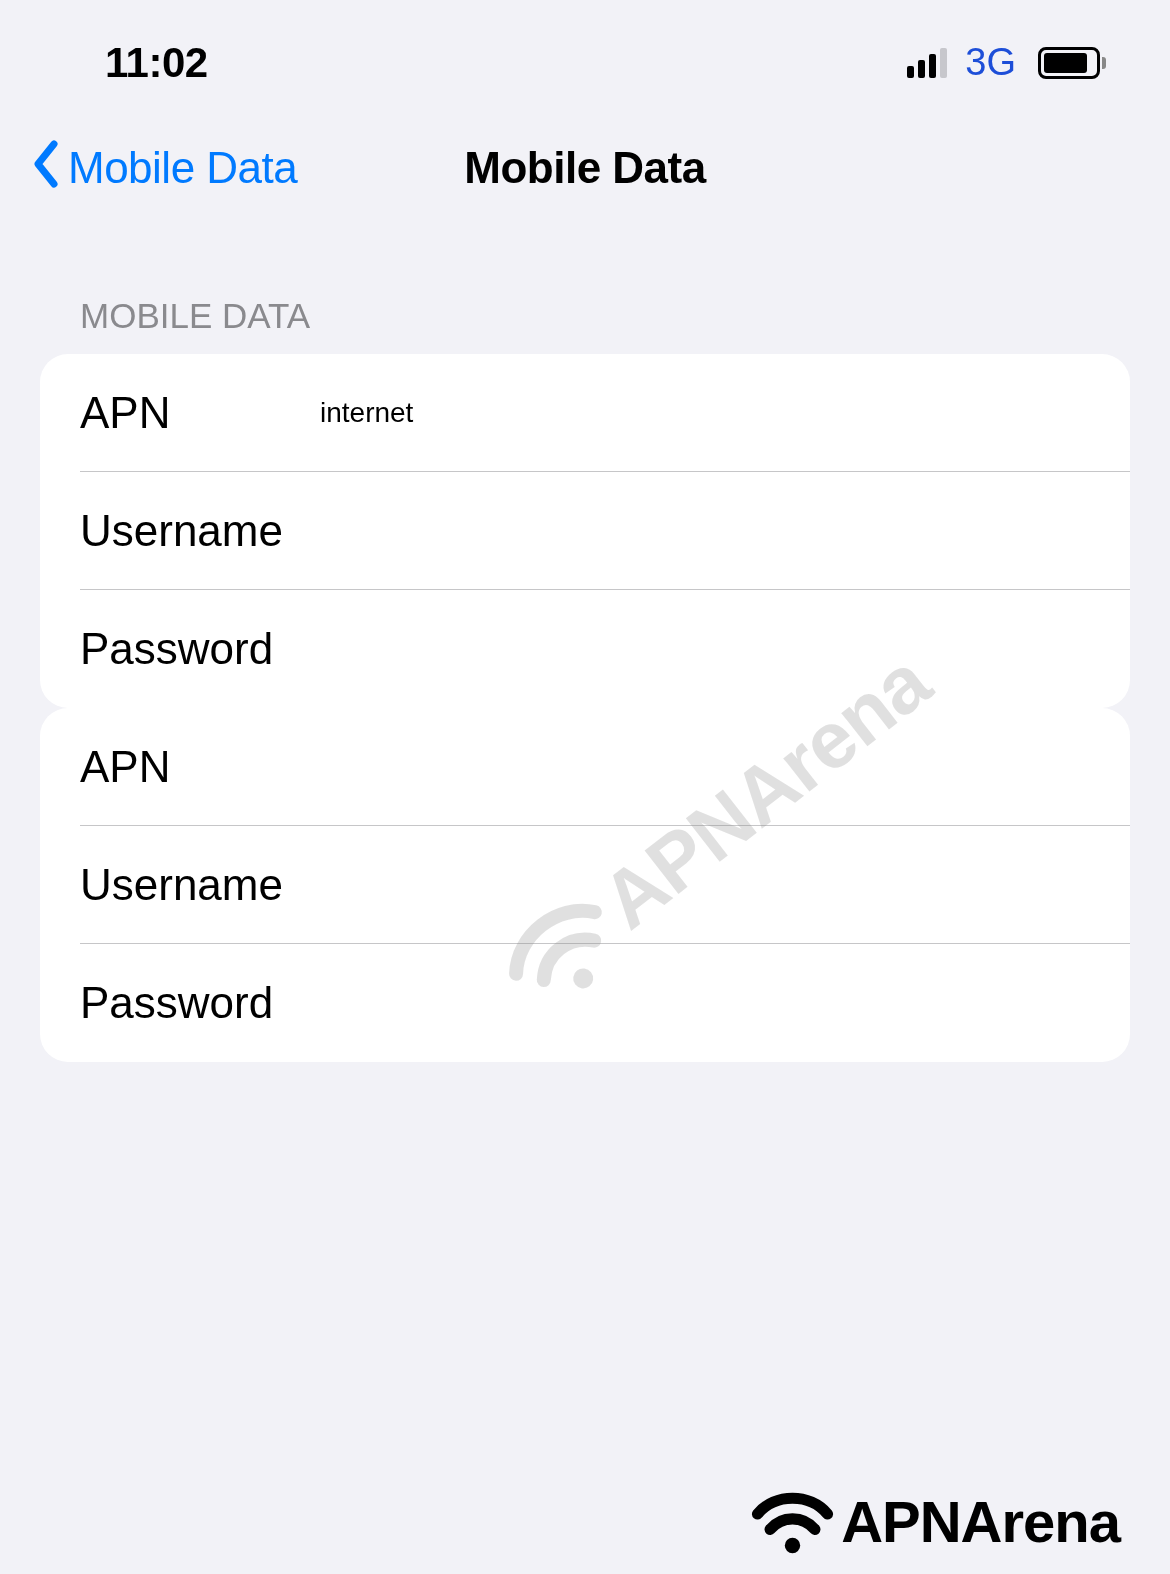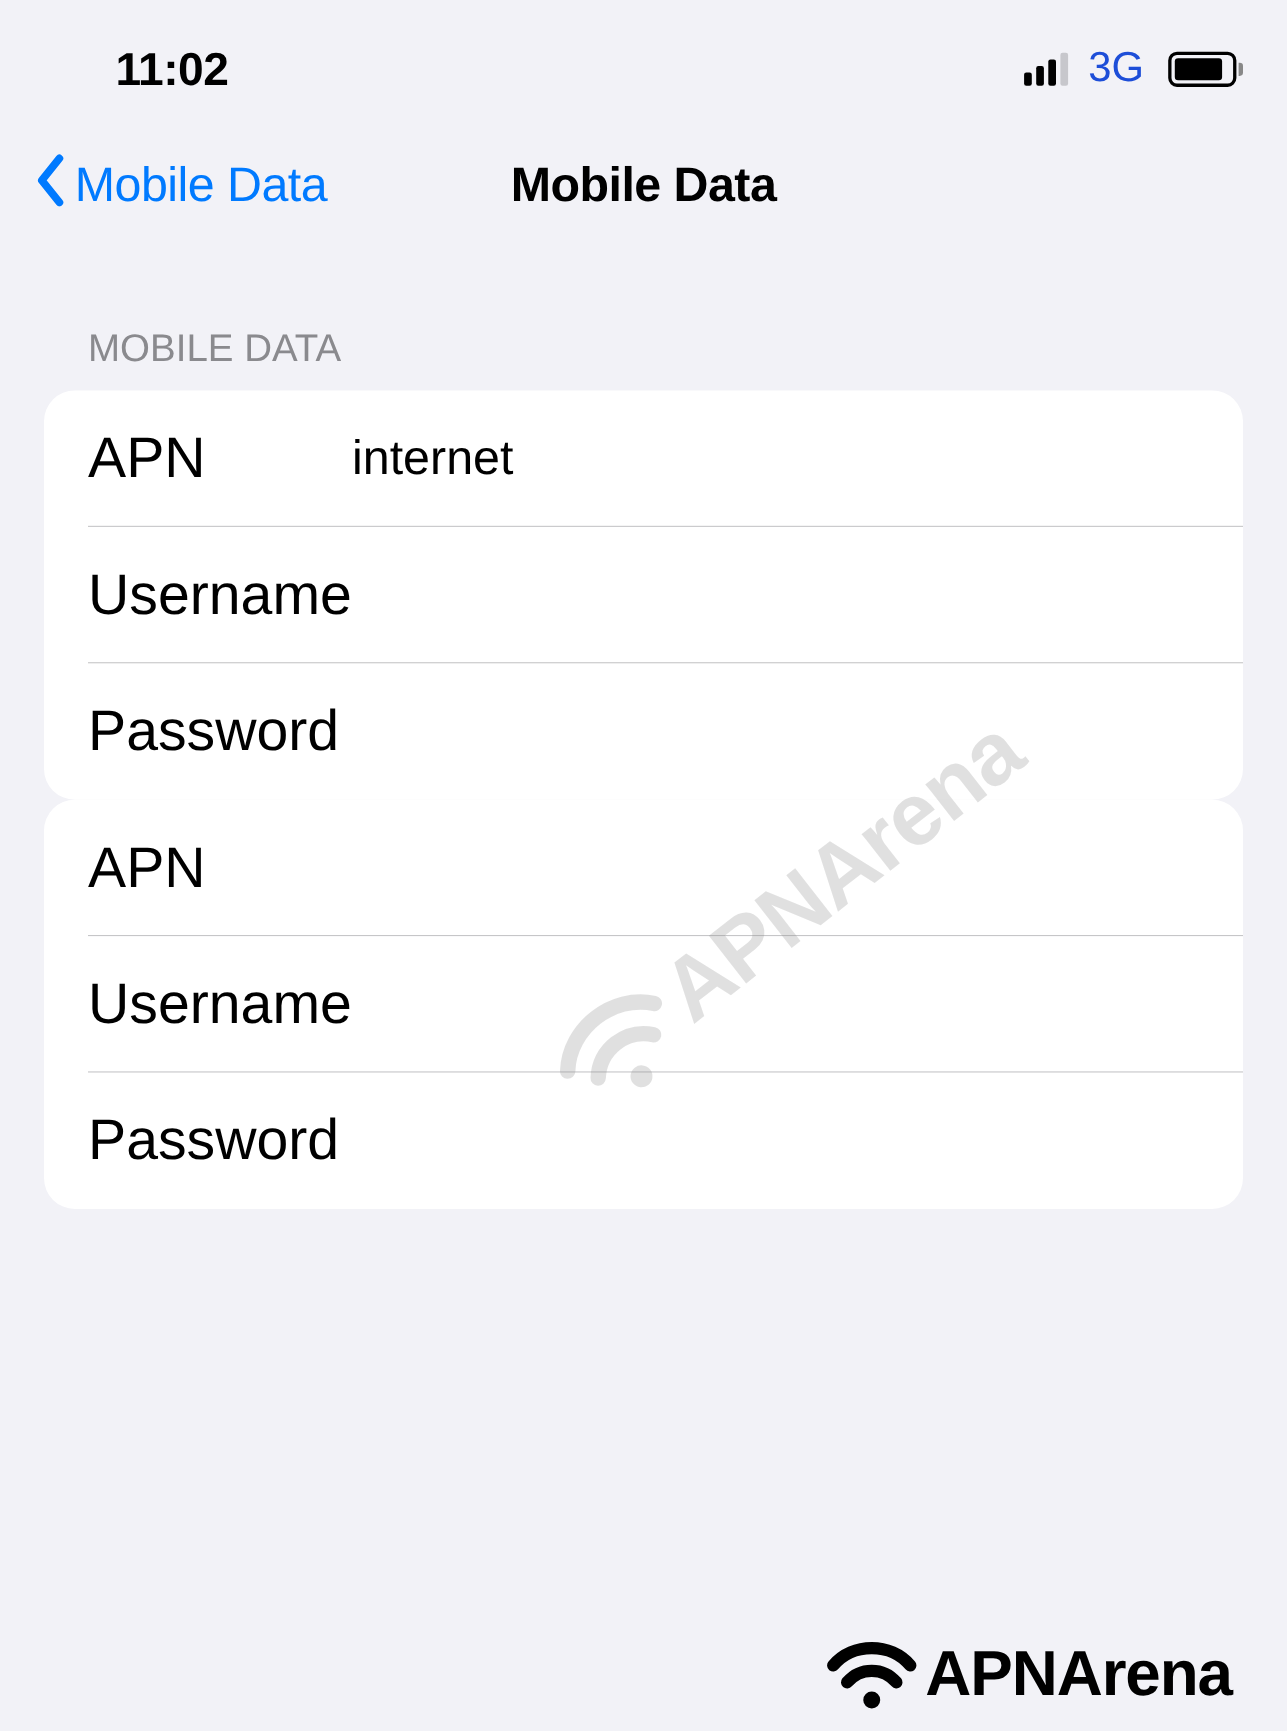--- a/index.html
+++ b/index.html
@@ -13,21 +13,21 @@
       background: #f2f2f7;
       width: 1170px;
       height: 1574px;
       overflow: hidden;
       position: relative;
     }
     .status-bar {
       display: flex;
       justify-content: space-between;
       align-items: center;
-      padding: 35px 40px 20px 105px;
+      padding: 35px 64px 20px 105px;
       height: 110px;
     }
     .status-time {
       font-size: 42px;
       font-weight: 600;
       color: #000;
       letter-spacing: -0.5px;
     }
     .status-right {
       display: flex;
@@ -143,28 +143,28 @@
     .form-row:not(:last-child)::after {
       content: "";
       position: absolute;
       bottom: 0;
       left: 40px;
       right: 0;
       height: 1px;
       background: #c6c6c8;
     }
     .form-label {
-      font-size: 52px;
+      font-size: 44px;
       font-weight: 400;
       color: #000;
       width: 240px;
       flex-shrink: 0;
     }
     .form-value {
-      font-size: 44px;
+      font-size: 28px;
       font-weight: 400;
       color: #000;
       border: none;
       outline: none;
       background: transparent;
       flex: 1;
       font-family: inherit;
     }
     .watermark-center {
       position: absolute;

